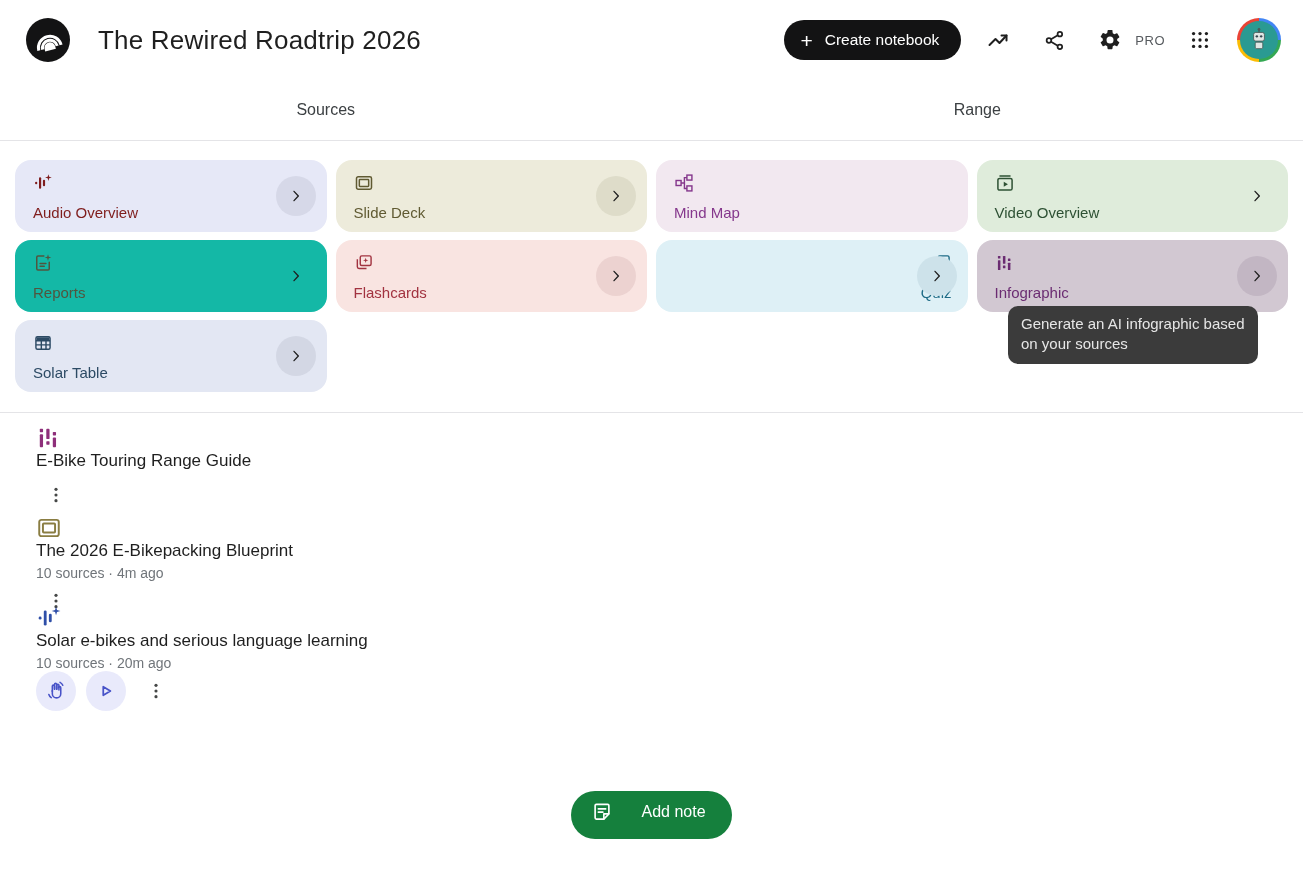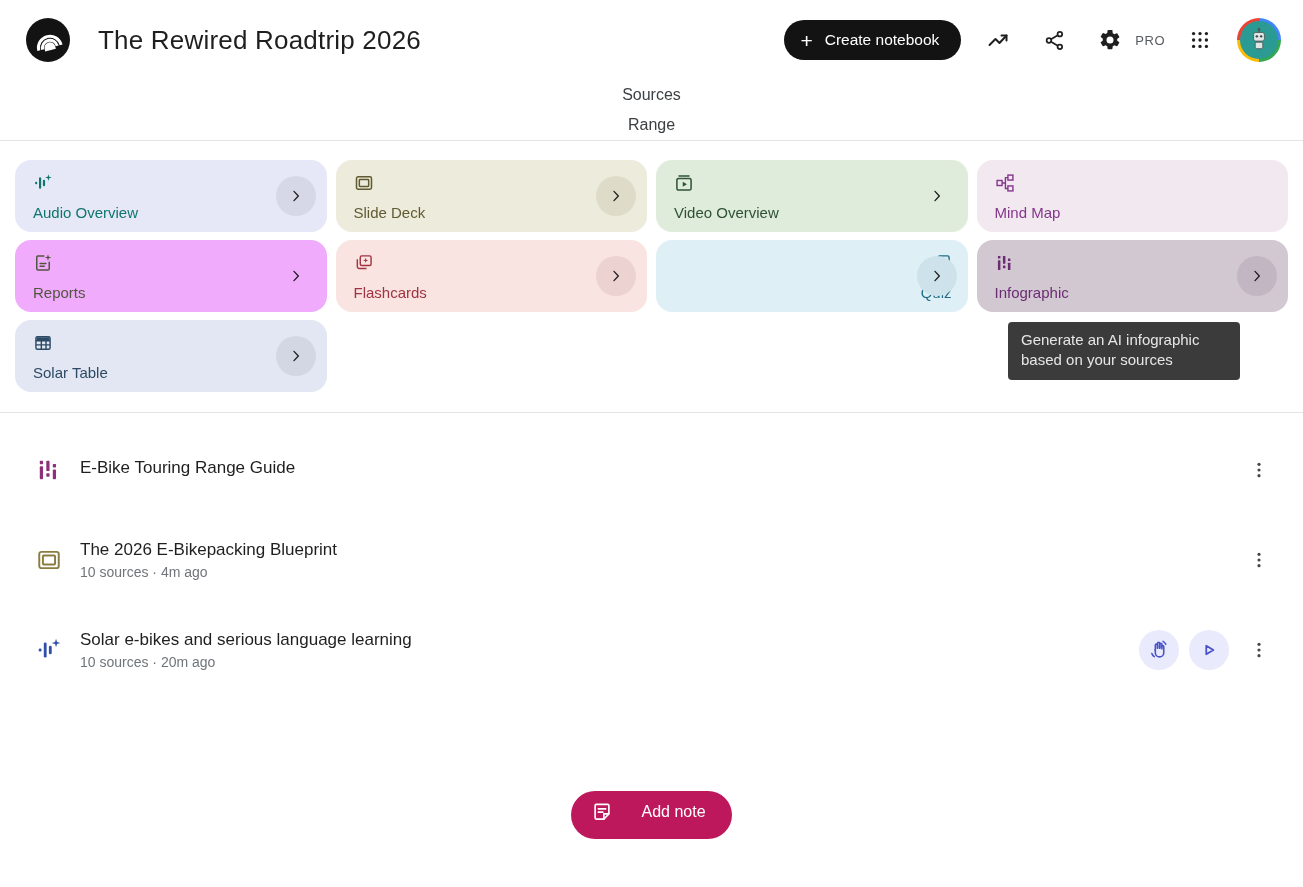--- a/index.html
+++ b/index.html
@@ -26,21 +26,21 @@
   .hicon + .hicon { margin-left:10px; }
   .pro { font-size:13px; color:#575b5f; letter-spacing:.5px; margin:0 12px 0 2px; }
   .avatar { width:44px; height:44px; border-radius:50%; margin-left:14px; padding:3px;
             background:conic-gradient(#4285f4 0 90deg,#34a853 90deg 180deg,
                        #fbbc05 180deg 270deg,#ea4335 270deg 360deg);
             cursor:pointer; border:none; }
   .avatar-inner { width:100%; height:100%; border-radius:50%; background:#2a9a92;
                   display:flex; align-items:center; justify-content:center; overflow:hidden; }
 
   
-  .tabs { display:flex; height:61px; border-bottom:1px solid #e4e4e7;flex-direction:column; }
+  .tabs { display:flex; height:61px; border-bottom:1px solid #e4e4e7; }
   .tab { flex:1; display:flex; align-items:center; justify-content:center; position:relative;
          font-size:16px; color:#3c4043; cursor:pointer; background:none; border:none;
          font-family:inherit; }
   .tab.active { color:#1b1b1b; font-weight:500; }
   .tab.active .tab-underline { position:absolute; bottom:0; left:50%; transform:translateX(-50%);
          width:56px; height:3px; background:#0b57d0; border-radius:3px 3px 0 0; }
 
   
   .studio { padding:19px 15px 20px; border-bottom:1px solid #e4e4e7; }
   .card-grid { display:grid; grid-template-columns:repeat(4,1fr); gap:8px 9px; }
@@ -48,43 +48,43 @@
           display:flex; flex-direction:column; justify-content:space-between; cursor:pointer; }
   .card .cicon { width:20px; height:20px; }
   .card .clabel { font-size:15px; font-weight:500; }
   .chev-wrap { position:absolute; right:11px; top:50%; transform:translateY(-50%);
                width:40px; height:40px; border-radius:50%;
                display:flex; align-items:center; justify-content:center; }
   .chev-wrap.plain { background:transparent !important; }
   .chev { width:16px; height:16px; color:#1f1f1f; }
 
   
-  .tooltip { position:absolute; left:1008px; top:322px; width:232px; background:#3b3b3b;
+  .tooltip { position:absolute; left:1008px; top:306px; width:250px; background:#3b3b3b;
              color:#e6e6e6; font-size:15px; line-height:20px; padding:8px 13px 10px;
-             border-radius:4px; z-index:5; }
+             border-radius:10px; z-index:5; }
 
   
   .notes { padding:12px 0 0; }
-  .note-row { height:90px; display:flex; align-items:center; padding:0 26px 0 36px;
-              cursor:pointer; }
+  .note-row { height:90px; display:flex; align-items:flex-start; padding:0 26px 0 36px;
+              cursor:pointer;flex-direction:column; }
   .note-icon { width:26px; height:26px; flex:0 0 auto; margin-right:18px; }
   .note-text { flex:1 1 auto; min-width:0; }
   .note-title { font-size:17px; color:#1f1f1f; margin-bottom:4px; }
   .note-meta { font-size:14px; color:#70757a; }
   .note-actions { display:flex; align-items:center; gap:10px; }
   .round-btn { width:40px; height:40px; border-radius:50%; background:#e9eafb; border:none;
                display:flex; align-items:center; justify-content:center; cursor:pointer;
                color:#4853c8; }
   .dots-btn { width:36px; height:40px; background:none; border:none; cursor:pointer;
               display:flex; align-items:center; justify-content:center; color:#454746;
               margin-left:2px; }
 
   
   .addnote-wrap { display:flex; justify-content:center; margin-top:96px; }
-  .addnote-btn { display:flex; align-items:center; gap:28px; background:#be185d; color:#fff;
+  .addnote-btn { display:flex; align-items:center; gap:28px; background:#15803d; color:#fff;
                  border:none; border-radius:24px; height:48px; padding:0 26px 6px 20px;
                  font-size:16px; font-weight:500; font-family:inherit; cursor:pointer; }
 </style>
 </head>
 <body>
 
 <svg width="0" height="0" style="position:absolute">
   <defs>
     <g id="i-audio">
         <rect x="2.5" y="10.6" width="2.6" height="2.8" rx="1.2" fill="currentColor"></rect>
@@ -249,21 +249,21 @@
       <span>Sources</span>
     </button>
     <button class="tab">
       <span>Range</span>
     </button>
   </nav>
 
   <section class="studio">
     <div class="card-grid">
 
-      <div class="card" style="background: rgb(230, 232, 247); color: #0f766e;">
+      <div class="card" style="background: rgb(230, 232, 247); color: #7f1d1d;">
         <span class="cicon"><svg viewBox="0 0 24 24" width="20" height="20">
               <use href="#i-audio"></use>
             </svg></span>
         <span class="clabel">Audio Overview</span>
         <span class="chev-wrap" style="background: rgb(214, 216, 232);">
             <svg class="chev" viewBox="0 0 24 24">
               <use href="#i-chevron"></use>
             </svg>
           </span>
       </div>
@@ -273,40 +273,40 @@
               <use href="#i-slide"></use>
             </svg></span>
         <span class="clabel">Slide Deck</span>
         <span class="chev-wrap" style="background: rgb(222, 220, 201);">
             <svg class="chev" viewBox="0 0 24 24">
               <use href="#i-chevron"></use>
             </svg>
           </span>
       </div>
 
+      <div class="card" style="background: rgb(242, 232, 240); color: rgb(133, 55, 140);">
+        <span class="cicon"><svg viewBox="0 0 24 24" width="20" height="20">
+              <use href="#i-mindmap"></use>
+            </svg></span>
+        <span class="clabel">Mind Map</span>
+      </div>
+
       <div class="card" style="background: rgb(223, 236, 219); color: rgb(46, 81, 52);">
         <span class="cicon"><svg viewBox="0 0 24 24" width="20" height="20">
               <use href="#i-video"></use>
             </svg></span>
         <span class="clabel">Video Overview</span>
         <span class="chev-wrap plain">
             <svg class="chev" viewBox="0 0 24 24">
               <use href="#i-chevron"></use>
             </svg>
           </span>
       </div>
 
-      <div class="card" style="background: rgb(242, 232, 240); color: rgb(133, 55, 140);">
-        <span class="cicon"><svg viewBox="0 0 24 24" width="20" height="20">
-              <use href="#i-mindmap"></use>
-            </svg></span>
-        <span class="clabel">Mind Map</span>
-      </div>
-
-      <div class="card" style="background: #f0abfc; color: rgb(81, 85, 63);">
+      <div class="card" style="background: #14b8a6; color: rgb(81, 85, 63);">
         <span class="cicon"><svg viewBox="0 0 24 24" width="20" height="20">
               <use href="#i-report"></use>
             </svg></span>
         <span class="clabel">Reports</span>
         <span class="chev-wrap plain">
             <svg class="chev" viewBox="0 0 24 24">
               <use href="#i-chevron"></use>
             </svg>
           </span>
       </div>

